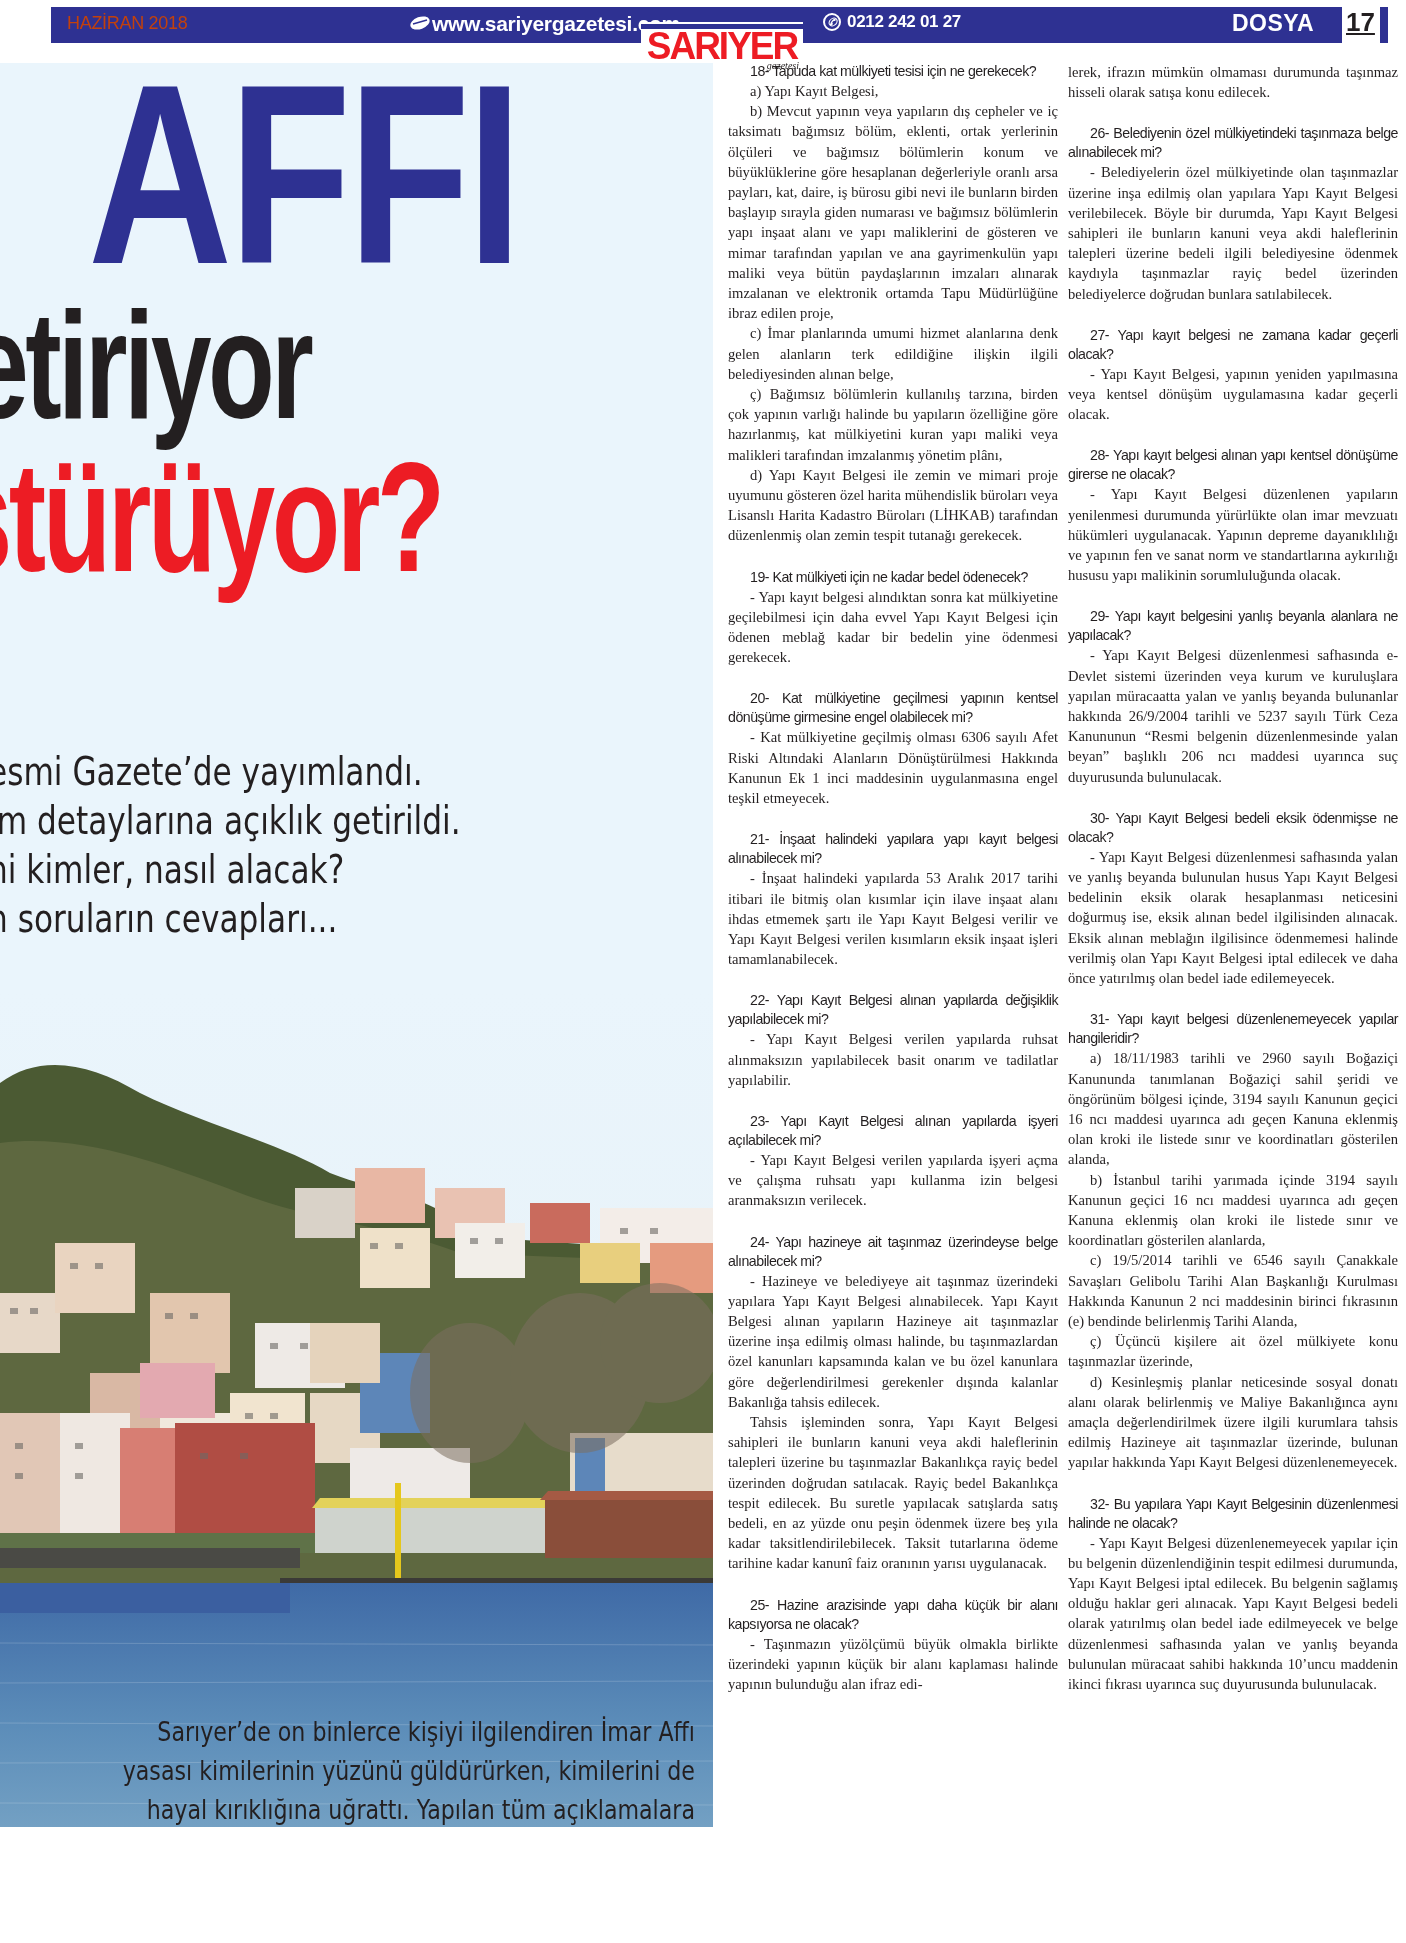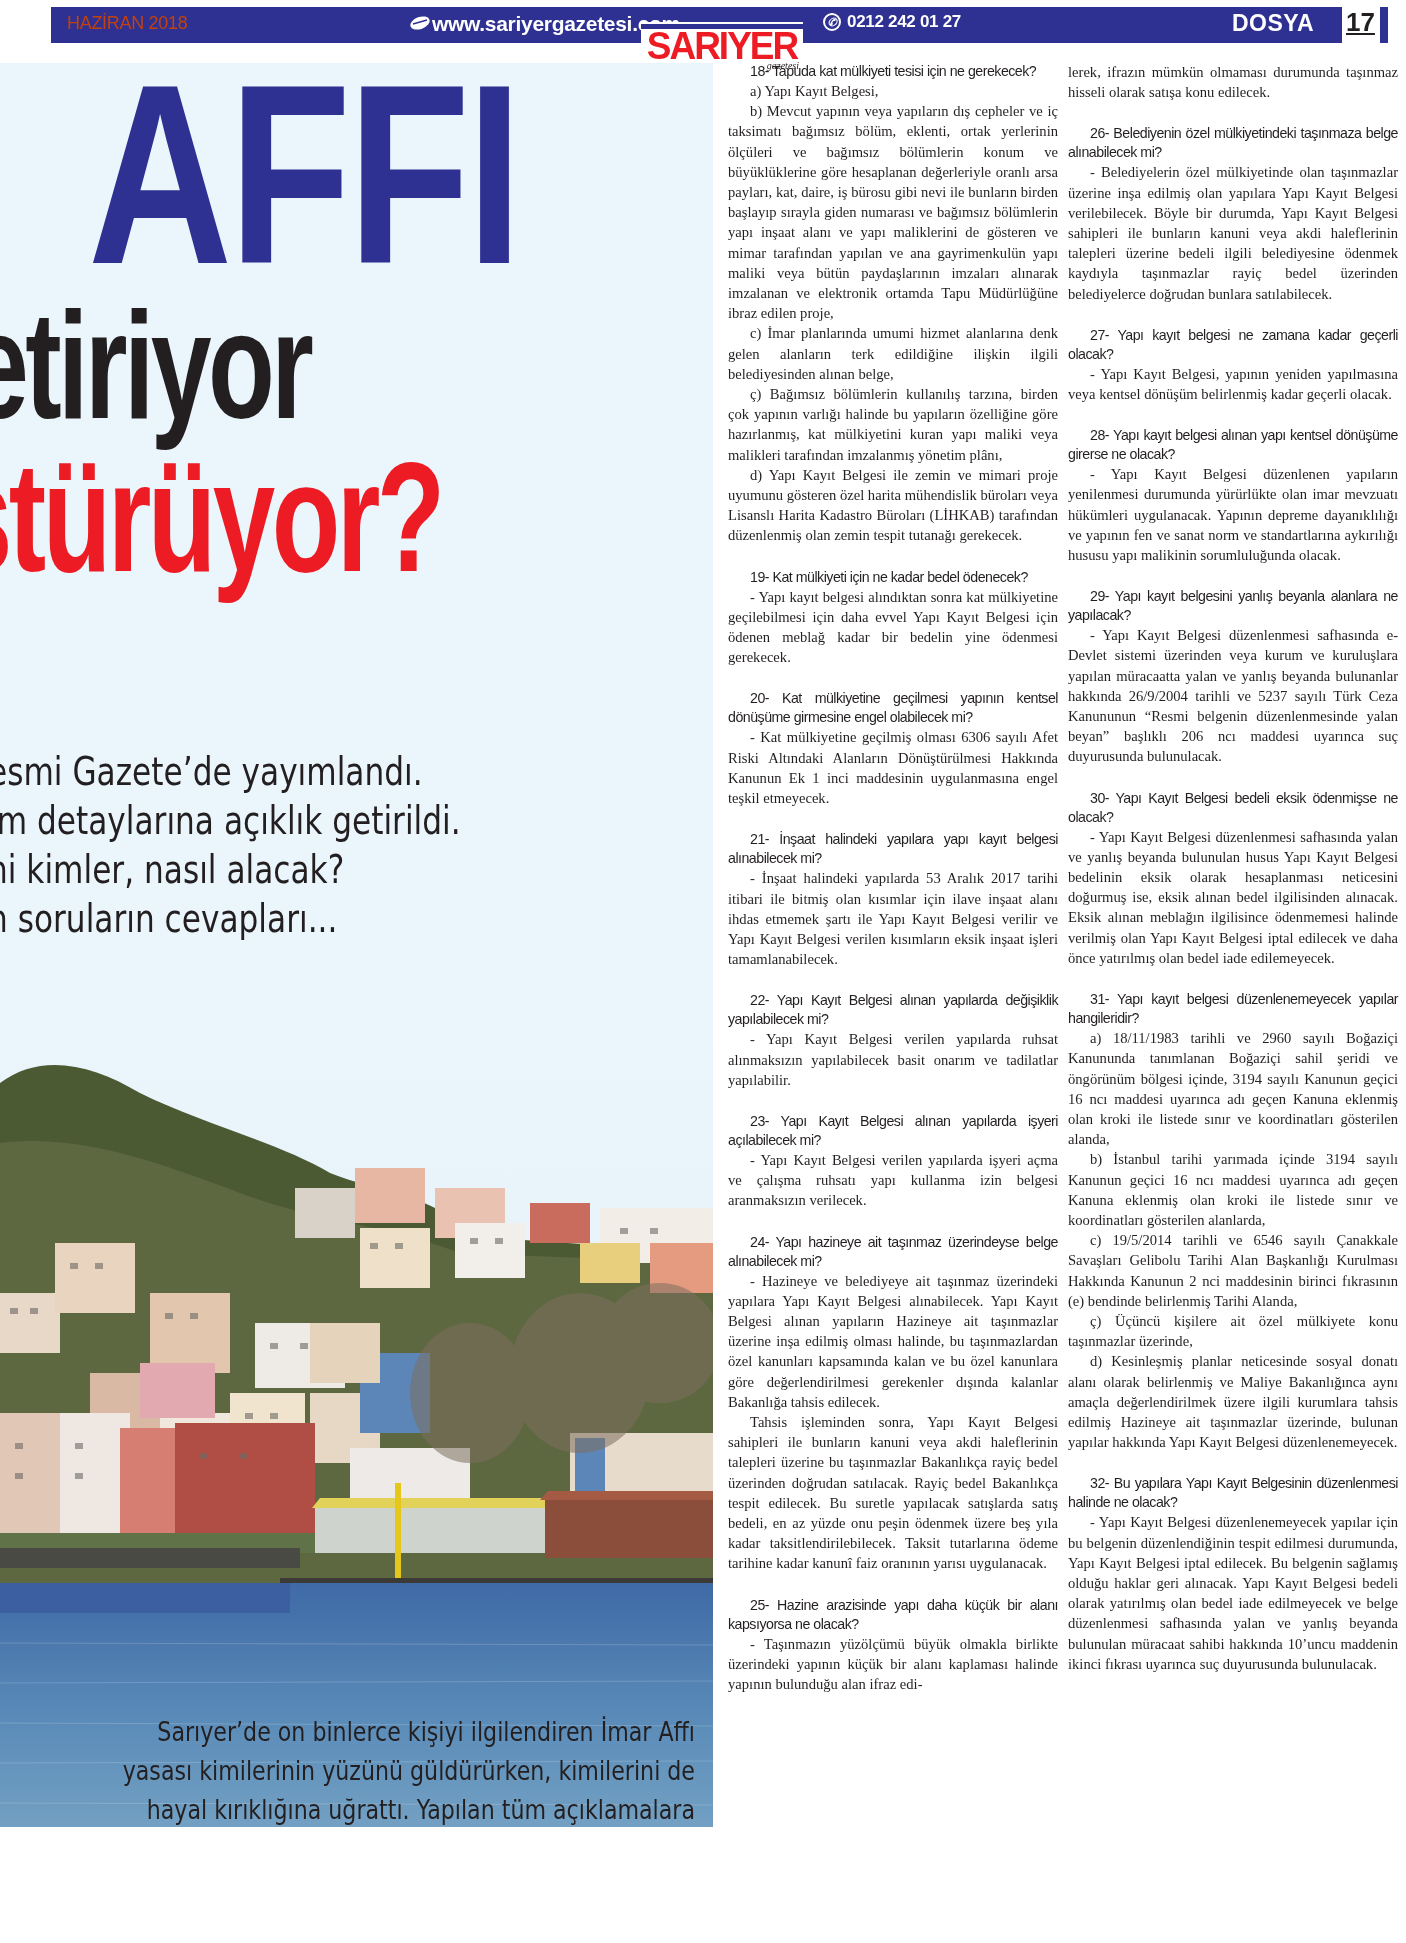--- a/index.html
+++ b/index.html
@@ -226,21 +226,21 @@
   <div class="p">Tahsis işleminden sonra, Yapı Kayıt Belgesi sahipleri ile bunların kanuni veya akdi haleflerinin talepleri üzerine bu taşınmazlar Bakanlıkça rayiç bedel üzerinden doğrudan satılacak. Rayiç bedel Bakanlıkça tespit edilecek. Bu suretle yapılacak satışlarda satış bedeli, en az yüzde onu peşin ödenmek üzere beş yıla kadar taksitlendirilebilecek. Taksit tutarlarına ödeme tarihine kadar kanunî faiz oranının yarısı uygulanacak.</div>
   <div class="q">25- Hazine arazisinde yapı daha küçük bir alanı kapsıyorsa ne olacak?</div>
   <div class="p">- Taşınmazın yüzölçümü büyük olmakla birlikte üzerindeki yapının küçük bir alanı kaplaması halinde yapının bulunduğu alan ifraz edi-</div>
 </div>
 
 <div class="col col2">
   <div class="p noindent">lerek, ifrazın mümkün olmaması durumunda taşınmaz hisseli olarak satışa konu edilecek.</div>
   <div class="q">26- Belediyenin özel mülkiyetindeki taşınmaza belge alınabilecek mi?</div>
   <div class="p">- Belediyelerin özel mülkiyetinde olan taşınmazlar üzerine inşa edilmiş olan yapılara Yapı Kayıt Belgesi verilebilecek. Böyle bir durumda, Yapı Kayıt Belgesi sahipleri ile bunların kanuni veya akdi haleflerinin talepleri üzerine bedeli ilgili belediyesine ödenmek kaydıyla taşınmazlar rayiç bedel üzerinden belediyelerce doğrudan bunlara satılabilecek.</div>
   <div class="q">27- Yapı kayıt belgesi ne zamana kadar geçerli olacak?</div>
-  <div class="p">- Yapı Kayıt Belgesi, yapının yeniden yapılmasına veya kentsel dönüşüm belirlenmiş kadar geçerli olacak.</div>
+  <div class="p">- Yapı Kayıt Belgesi, yapının yeniden yapılmasına veya kentsel dönüşüm uygulamasına kadar geçerli olacak.</div>
   <div class="q">28- Yapı kayıt belgesi alınan yapı kentsel dönüşüme girerse ne olacak?</div>
   <div class="p">- Yapı Kayıt Belgesi düzenlenen yapıların yenilenmesi durumunda yürürlükte olan imar mevzuatı hükümleri uygulanacak. Yapının depreme dayanıklılığı ve yapının fen ve sanat norm ve standartlarına aykırılığı hususu yapı malikinin sorumluluğunda olacak.</div>
   <div class="q">29- Yapı kayıt belgesini yanlış beyanla alanlara ne yapılacak?</div>
   <div class="p">- Yapı Kayıt Belgesi düzenlenmesi safhasında e-Devlet sistemi üzerinden veya kurum ve kuruluşlara yapılan müracaatta yalan ve yanlış beyanda bulunanlar hakkında 26/9/2004 tarihli ve 5237 sayılı Türk Ceza Kanununun “Resmi belgenin düzenlenmesinde yalan beyan” başlıklı 206 ncı maddesi uyarınca suç duyurusunda bulunulacak.</div>
   <div class="q">30- Yapı Kayıt Belgesi bedeli eksik ödenmişse ne olacak?</div>
   <div class="p">- Yapı Kayıt Belgesi düzenlenmesi safhasında yalan ve yanlış beyanda bulunulan husus Yapı Kayıt Belgesi bedelinin eksik olarak hesaplanması neticesini doğurmuş ise, eksik alınan bedel ilgilisinden alınacak. Eksik alınan meblağın ilgilisince ödenmemesi halinde verilmiş olan Yapı Kayıt Belgesi iptal edilecek ve daha önce yatırılmış olan bedel iade edilemeyecek.</div>
   <div class="q">31- Yapı kayıt belgesi düzenlenemeyecek yapılar hangileridir?</div>
   <div class="p">a) 18/11/1983 tarihli ve 2960 sayılı Boğaziçi Kanununda tanımlanan Boğaziçi sahil şeridi ve öngörünüm bölgesi içinde, 3194 sayılı Kanunun geçici 16 ncı maddesi uyarınca adı geçen Kanuna eklenmiş olan kroki ile listede sınır ve koordinatları gösterilen alanda,</div>
   <div class="p">b) İstanbul tarihi yarımada içinde 3194 sayılı Kanunun geçici 16 ncı maddesi uyarınca adı geçen Kanuna eklenmiş olan kroki ile listede sınır ve koordinatları gösterilen alanlarda,</div>
   <div class="p">c) 19/5/2014 tarihli ve 6546 sayılı Çanakkale Savaşları Gelibolu Tarihi Alan Başkanlığı Kurulması Hakkında Kanunun 2 nci maddesinin birinci fıkrasının (e) bendinde belirlenmiş Tarihi Alanda,</div>

